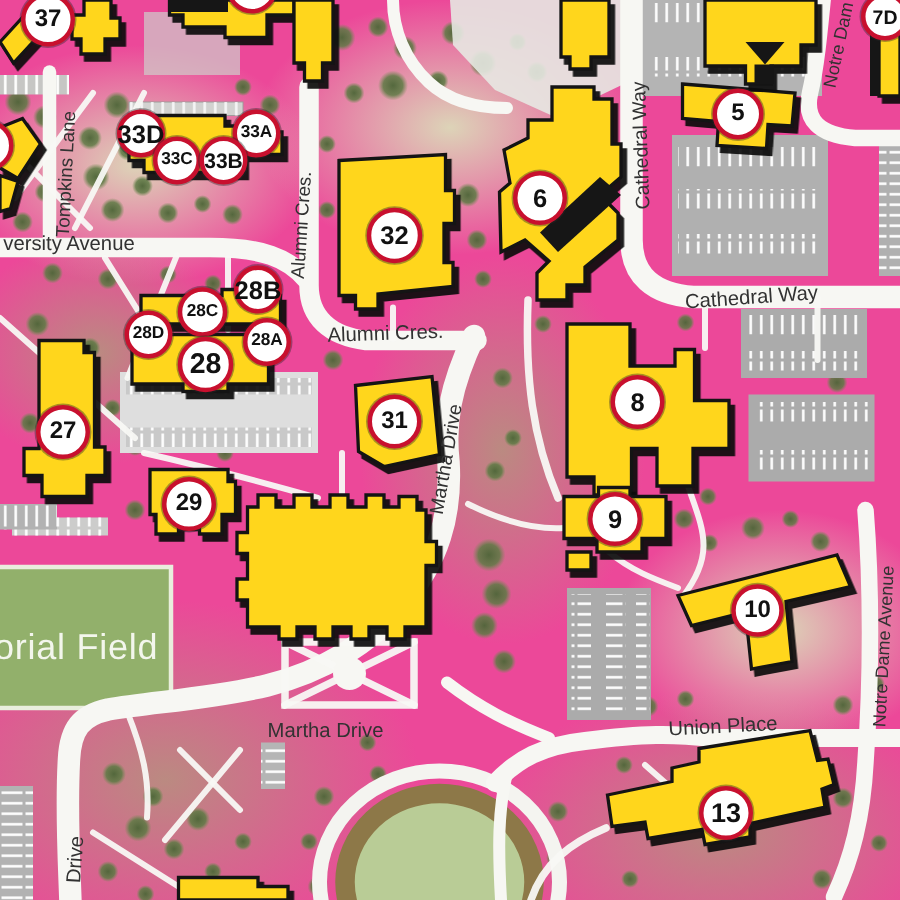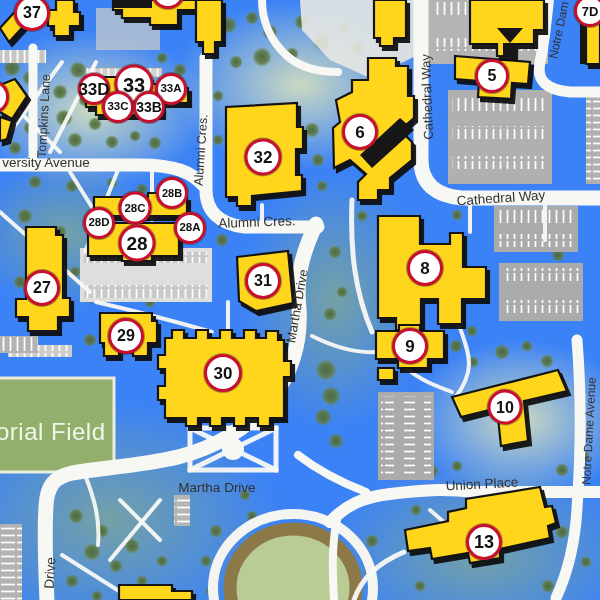--- a/index.html
+++ b/index.html
@@ -1,17 +1,17 @@
 <!DOCTYPE html>
 <html><head>
 <meta charset="utf-8">
 <style>
   html,body{margin:0;padding:0;background:#888;}
   .map{position:relative;width:600px;height:600px;overflow:hidden;
-       background:#3b82f6;font-family:"Liberation Sans",sans-serif;}
+       background:#ec4899;font-family:"Liberation Sans",sans-serif;}
   .map svg{position:absolute;left:0;top:0;}
   
   .bpoly{fill:#FFD61C;stroke:#141414;stroke-width:2.2;stroke-linejoin:miter;
          filter:drop-shadow(3px 4px 0 rgba(12,12,12,.92));}
   .bdetail{fill:#161616;}
   .roof{fill:#d2d2d0;stroke:#9a9a98;stroke-width:.6;}
   
   .road{fill:none;stroke:#F7F7F3;stroke-linecap:round;}
   .fpath{fill:none;stroke:#F8F8F4;stroke-linecap:round;opacity:.95;}
   
@@ -289,37 +289,35 @@
     <polygon class="bpoly" points="452,397 558,370 567,391 524,401 528,441 501,446 497,408 461,417"></polygon>
     <polygon class="bpoly" points="405,530 448,521 448,512 466,508 466,499 540,487 545,507 552,506 556,523 548,526 550,538 500,549 500,558 470,563 468,553 432,559 430,548 408,551"></polygon>
     <polygon class="bpoly" points="119,585 172,585 172,591 192,591 192,600 119,600"></polygon>
   </g>
 </svg>
 
 <div class="badge" style="left:32px;top:13px;width:30px;height:30px;font-size:16px">37</div>
 <div class="badge" style="left:168px;top:-8px;width:28px;height:28px;font-size:13px"></div>
 <div class="badge" style="left:-8px;top:97px;width:28px;height:28px;font-size:13px"></div>
 <div class="badge" style="left:94px;top:89px;width:26px;height:26px;font-size:17px">33D</div>
-<div class="badge" style="left:134px;top:84px;width:33px;height:33px;font-size:20px">33</div>
 <div class="badge" style="left:171px;top:89px;width:26px;height:26px;font-size:11.5px">33A</div>
 <div class="badge" style="left:118px;top:107px;width:26px;height:26px;font-size:11.5px">33C</div>
 <div class="badge" style="left:149px;top:107px;width:26px;height:26px;font-size:14px">33B</div>
 <div class="badge" style="left:263px;top:157px;width:31px;height:31px;font-size:17px">32</div>
 <div class="badge" style="left:360px;top:132px;width:30px;height:30px;font-size:17px">6</div>
 <div class="badge" style="left:492px;top:76px;width:28px;height:28px;font-size:16px">5</div>
 <div class="badge" style="left:590px;top:11px;width:26px;height:26px;font-size:13px">7D</div>
-<div class="badge" style="left:172px;top:193px;width:26px;height:26px;font-size:11px">28B</div>
+<div class="badge" style="left:172px;top:193px;width:26px;height:26px;font-size:17px">28B</div>
 <div class="badge" style="left:135px;top:208px;width:27px;height:27px;font-size:11.5px">28C</div>
 <div class="badge" style="left:99px;top:223px;width:26px;height:26px;font-size:11.5px">28D</div>
-<div class="badge" style="left:190px;top:228px;width:26px;height:26px;font-size:11.5px">28A</div>
+<div class="badge" style="left:178px;top:228px;width:26px;height:26px;font-size:11.5px">28A</div>
 <div class="badge" style="left:137px;top:243px;width:31px;height:31px;font-size:19px">28</div>
 <div class="badge" style="left:42px;top:288px;width:30px;height:30px;font-size:16px">27</div>
 <div class="badge" style="left:263px;top:281px;width:30px;height:30px;font-size:16px">31</div>
 <div class="badge" style="left:126px;top:336px;width:30px;height:30px;font-size:16px">29</div>
-<div class="badge" style="left:223px;top:373px;width:32px;height:32px;font-size:17px">30</div>
 <div class="badge" style="left:425px;top:268px;width:30px;height:30px;font-size:17px">8</div>
 <div class="badge" style="left:410px;top:346px;width:30px;height:30px;font-size:17px">9</div>
 <div class="badge" style="left:505px;top:407px;width:29px;height:29px;font-size:16px">10</div>
 <div class="badge" style="left:484px;top:542px;width:30px;height:30px;font-size:18px">13</div>
 
 <div class="lbl rot" style="left:44px;top:116px;font-size:12.5px;transform:translate(-50%,-50%) rotate(-87deg)">Tompkins Lane</div>
 <div class="lbl" style="left:46px;top:162px;font-size:13.5px">versity Avenue</div>
 <div class="lbl rot" style="left:201px;top:150px;font-size:12.5px;transform:translate(-50%,-50%) rotate(-86deg)">Alumni Cres.</div>
 <div class="lbl rot" style="left:257px;top:222px;font-size:13.5px;transform:translate(-50%,-50%) rotate(-2deg)">Alumni Cres.</div>
 <div class="lbl rot" style="left:427px;top:97px;font-size:13px;transform:translate(-50%,-50%) rotate(-92deg)">Cathedral Way</div>

